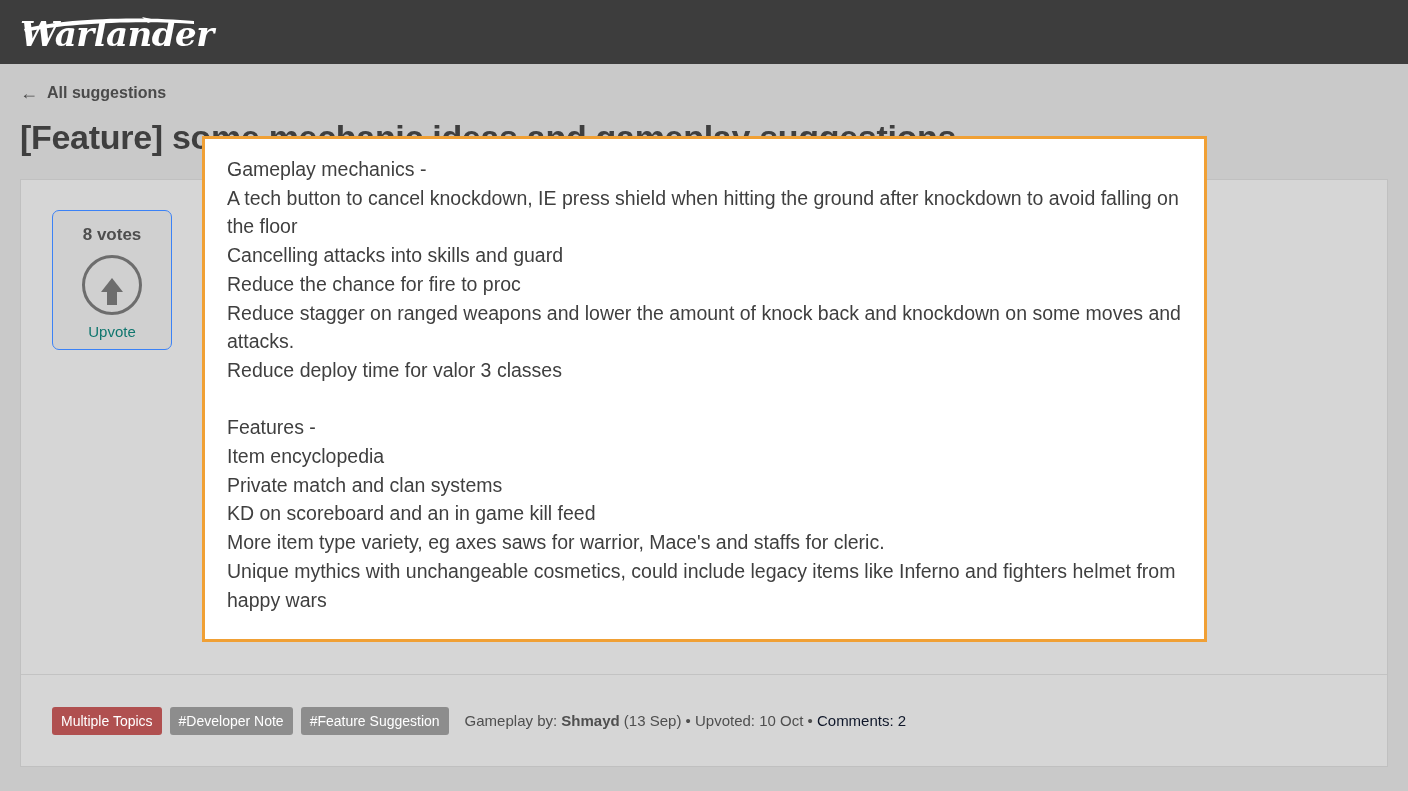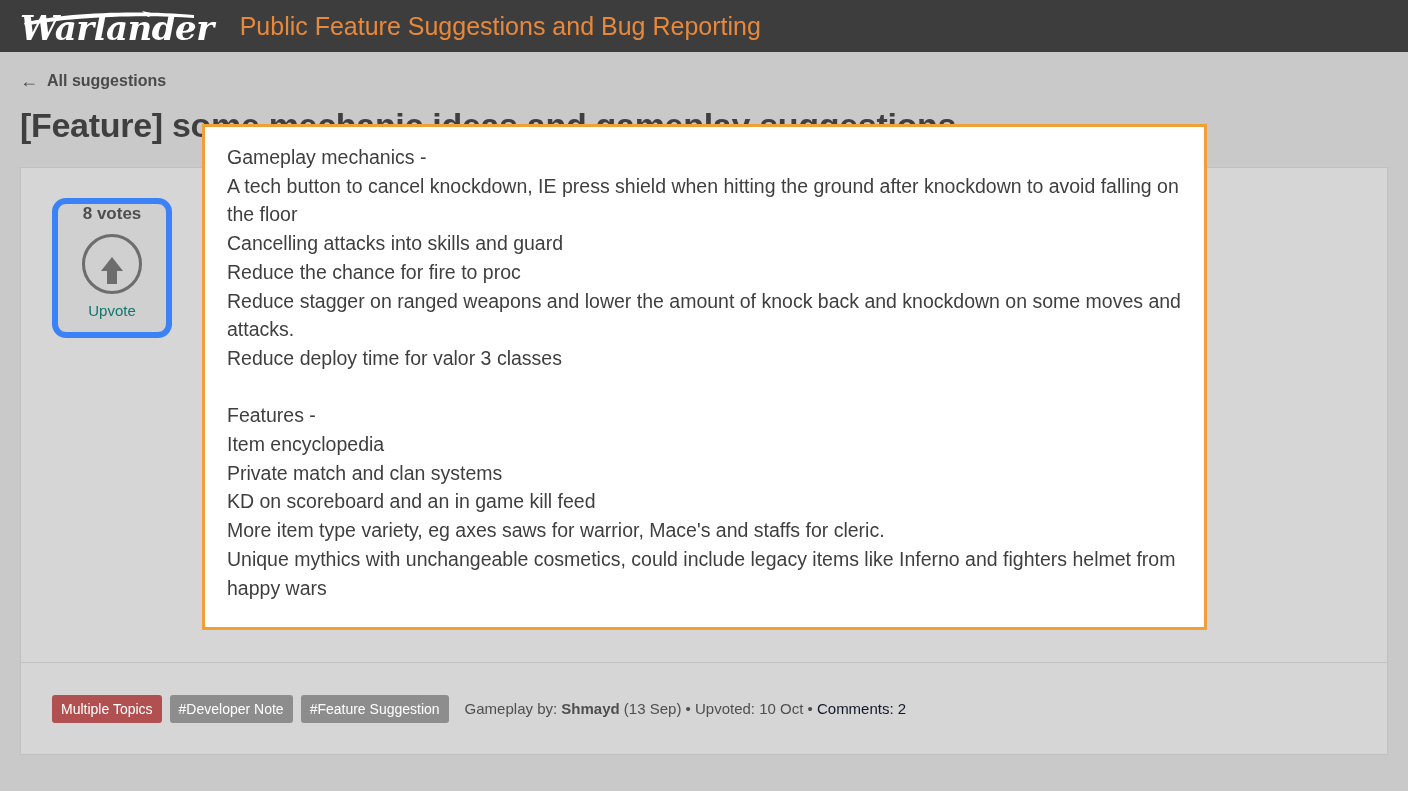--- a/index.html
+++ b/index.html
@@ -8,21 +8,21 @@
     padding: 0;
     width: 1408px;
     height: 791px;
     overflow: hidden;
     background: #c9c9c9;
     font-family: "Liberation Sans", sans-serif;
   }
 
   
   .header {
-    height: 52px;
+    height: 64px;
     background: #3d3d3d;
     display: flex;
     align-items: center;
     padding: 0 16px 0 20px;
     position: relative;
   }
   .logo {
     display: flex;
     align-items: flex-end;
     position: relative;
@@ -90,25 +90,26 @@
     height: 588px;
     position: relative;
   }
   .vote-box {
     position: absolute;
     left: 31px;
     top: 30px;
     width: 120px;
     height: 140px;
     background: #d0d0d0;
-    border: 6px solid #3b82f6;
-    border-radius: 14px;
+    border: 1px solid #3b82f6;
+    border-radius: 7px;
     display: flex;
     flex-direction: column;
     align-items: center;
+    padding-top: 14px;
     cursor: pointer;
   }
   .vote-count {
     font-size: 17px;
     font-weight: bold;
     color: #4e4e4e;
   }
   .vote-circle {
     margin-top: 10px;
     width: 60px;
@@ -203,21 +204,20 @@
 <body>
 
 <div class="header">
   <div class="logo">
     <span class="logo-text">Warlander</span>
     <svg class="logo-swoosh" viewBox="0 0 174 16">
       <path d="M2 13 C 40 2, 120 0, 172 5 L 172 8 C 120 4, 45 7, 3 16 Z" fill="#ffffff"></path>
       <path d="M120 1 L 134 4 L 126 7 Z" fill="#ffffff"></path>
     </svg>
   </div>
-  <div class="header-title">Public Feature Suggestions and Bug Reporting</div>
 </div>
 
 <div class="page">
 
   <div class="back-link">
     <span class="back-arrow">←</span>
     <span>All suggestions</span>
   </div>
 
   <h1 class="page-title">[Feature] some mechanic ideas and gameplay suggestions</h1>

